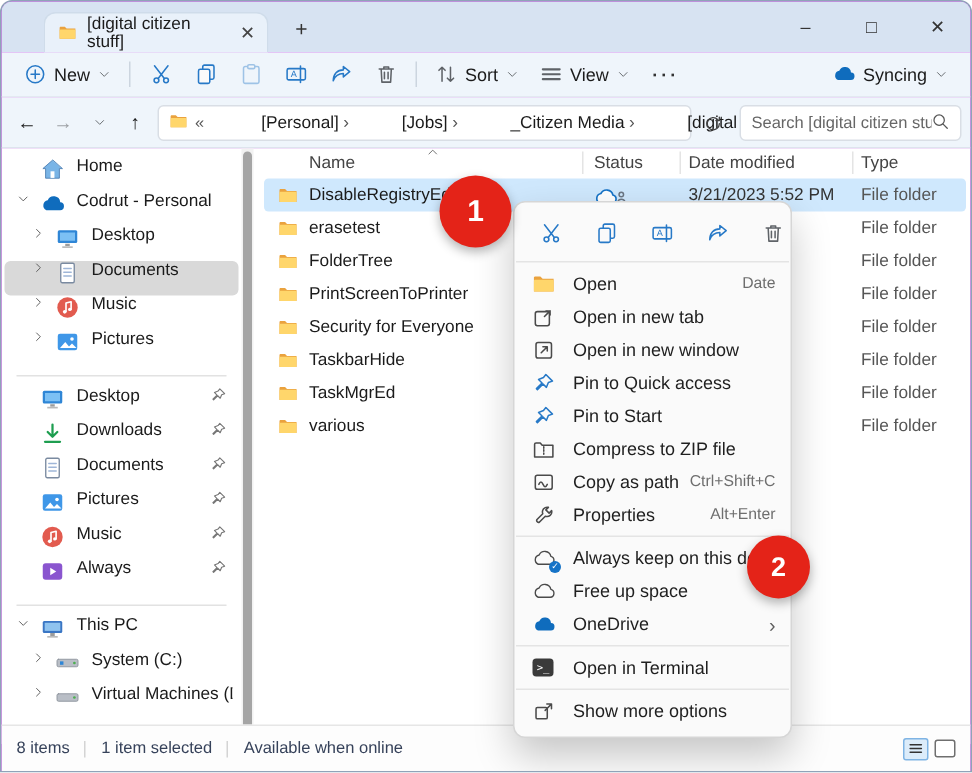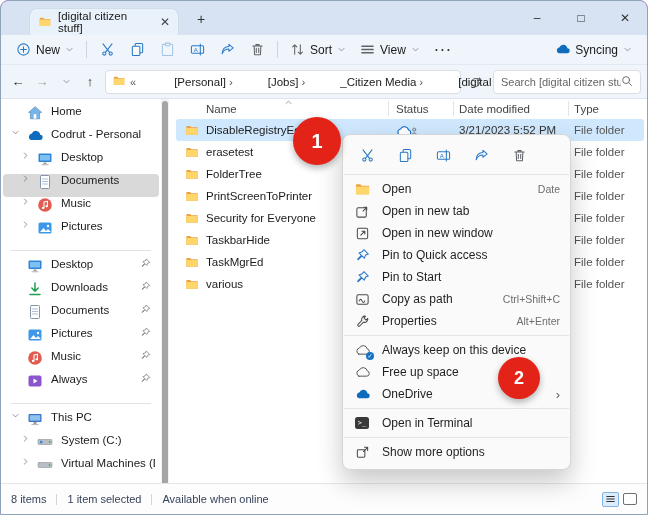--- a/index.html
+++ b/index.html
@@ -97,21 +97,21 @@
         border-top:1px solid #e6e6e6; display:flex; align-items:center; font-size:11px; color:#36425a;
         padding:15px 10px; gap:10px; }
   .st-sep{ width:1px; height:11px; background:#d4d4d4; }
   .st-right{ margin-left:auto; display:flex; align-items:center; gap:4px; }
   .view-details{ width:17px; height:15px; border:1px solid #7fb4e4; background:#dcecfa; border-radius:2px;
         display:flex; align-items:center; justify-content:center; color:#333;}
   .view-details svg{ width:11px; height:10px; }
   .view-large{ width:14px; height:12px; border:1.4px solid #6f6f6f; border-radius:2px; background:#fff; }
 
   
-  .ctx{ position:absolute; left:341px; top:133px; width:229px; background:#fafafa;
+  .ctx{ position:absolute; left:341px; top:133px; width:186px; background:#fafafa;
         border:1px solid #d6d6d6; border-radius:8px; box-shadow:0 12px 26px rgba(0,0,0,.22);
         z-index:100; padding:5px 0 6px; font-size:12px; }
   .ctx-quick{ display:flex; align-items:center; gap:21px; padding:7px 4px 7px 16px; }
   .ctx-quick .qbtn{ width:17px; height:17px; display:flex; align-items:center; justify-content:center; }
   .ctx-quick svg{ width:15px; height:15px; }
   .ctx-div{ height:1px; background:#e4e4e4; margin:3px 1px; }
   .ctx-item{ display:flex; align-items:center; height:22px; padding:0 10px 0 12px; color:#1f1f1f; }
   .ctx-ico{ width:17px; height:16px; margin-right:10px; flex:none; display:flex; align-items:center; color:#4a4a4a; position:relative;}
   .ctx-ico svg{ width:15px; height:15px; display:block; }
   .ctx-label{ flex:1; white-space:nowrap; }
@@ -738,20 +738,30 @@
                 <path d="M9.5 1.8l4.7 4.7-2.9 1-1.4 3.4-2.4-2.4-4 4-.7-.7 4-4-2.5-2.5 3.5-1.4z" stroke="currentColor" stroke-width="1.1" fill="none"></path>
               </svg>
             </span>
           </span>
      <span class="ctx-label">Pin to Start</span>
 
      </div>
         <div class="ctx-item">
      <span class="ctx-ico">
             <svg xmlns="http://www.w3.org/2000/svg" viewBox="0 0 16 16" fill="none" stroke-linecap="round" stroke-linejoin="round">
+              <path d="M1.5 4.5c0-.6.4-1 1-1h3l1.4 1.6h7.6v8.4h-13z" stroke="currentColor" stroke-width="1.1" fill="none"></path>
+              <path d="M8 6.2v1M8 8.4v1M8 10.6v1" stroke="currentColor" stroke-width="1.1" fill="none"></path>
+            </svg>
+          </span>
+     <span class="ctx-label">Compress to ZIP file</span>
+
+     </div>
+        <div class="ctx-item">
+     <span class="ctx-ico">
+            <svg xmlns="http://www.w3.org/2000/svg" viewBox="0 0 16 16" fill="none" stroke-linecap="round" stroke-linejoin="round">
               <rect x="2" y="3" width="12" height="10" rx="1.5" stroke="currentColor" stroke-width="1.1" fill="none"></rect>
               <path d="M4.5 9.5c1-2.2 2-2.2 3 0s2 2.2 3 0" stroke="currentColor" stroke-width="1.1" fill="none"></path>
             </svg>
           </span>
      <span class="ctx-label">Copy as path</span>
      <span class="ctx-short">Ctrl+Shift+C</span>
      </div>
         <div class="ctx-item">
      <span class="ctx-ico">
             <svg xmlns="http://www.w3.org/2000/svg" viewBox="0 0 16 16" fill="none" stroke-linecap="round" stroke-linejoin="round">

